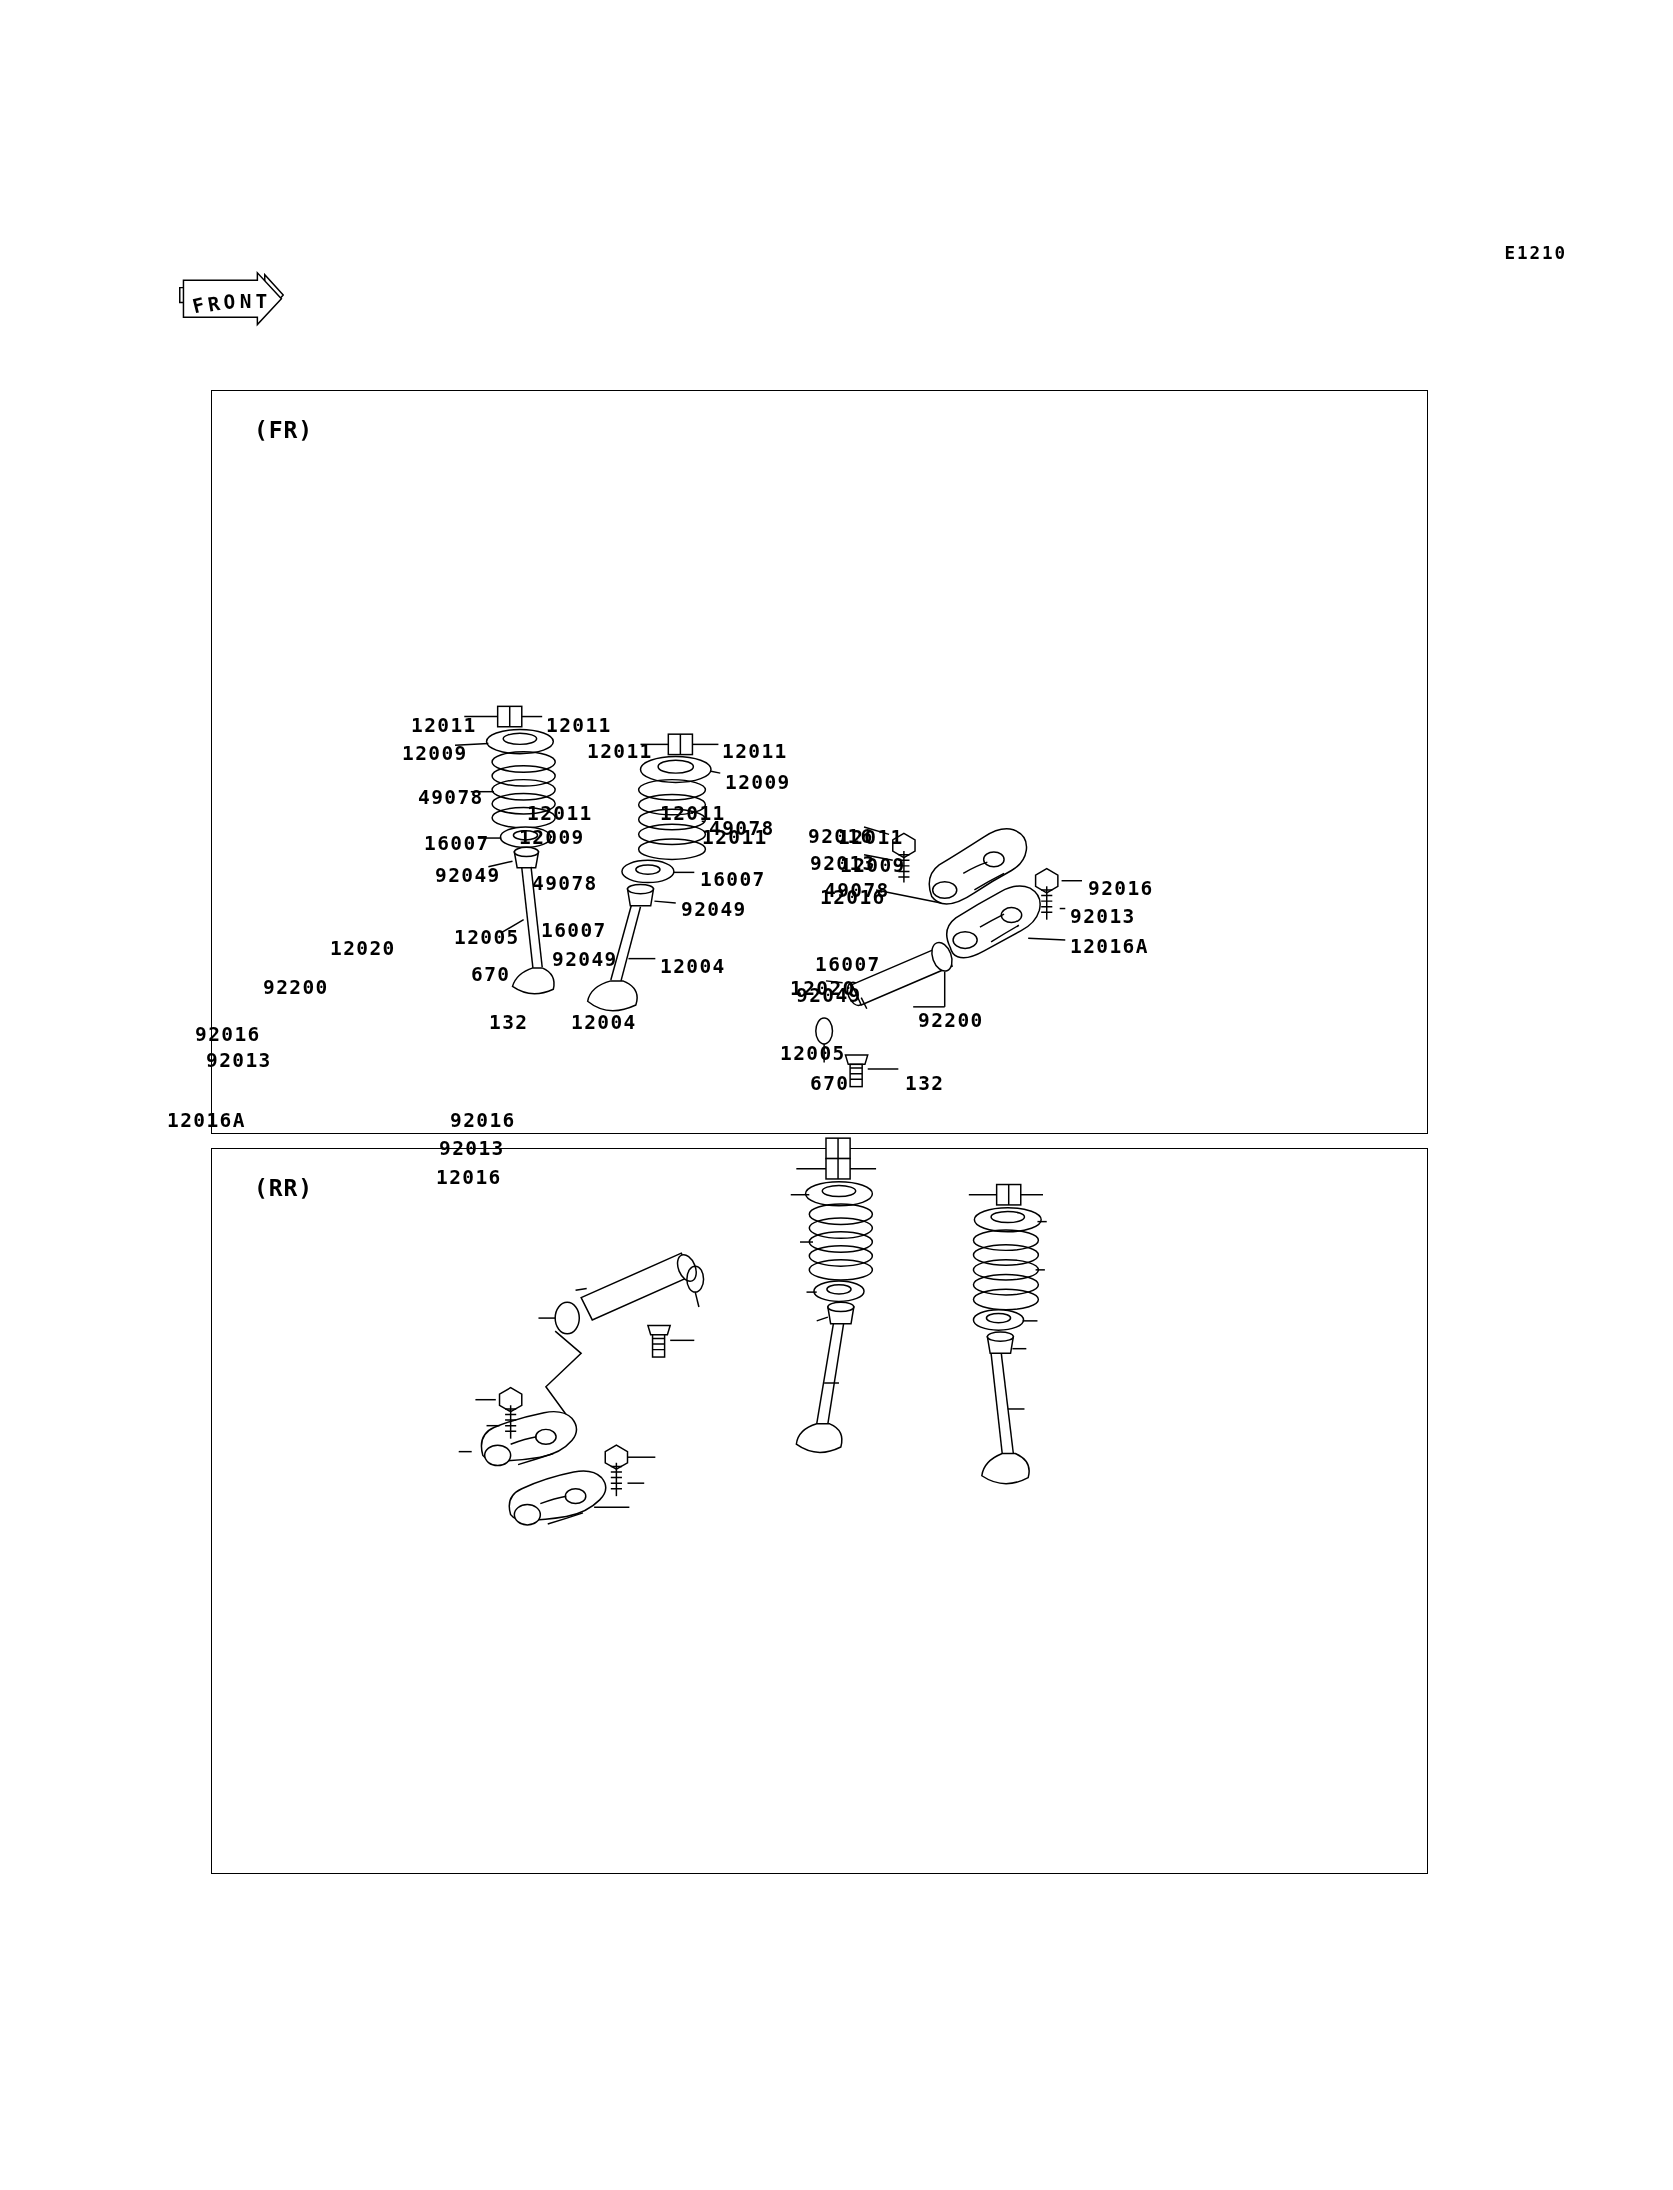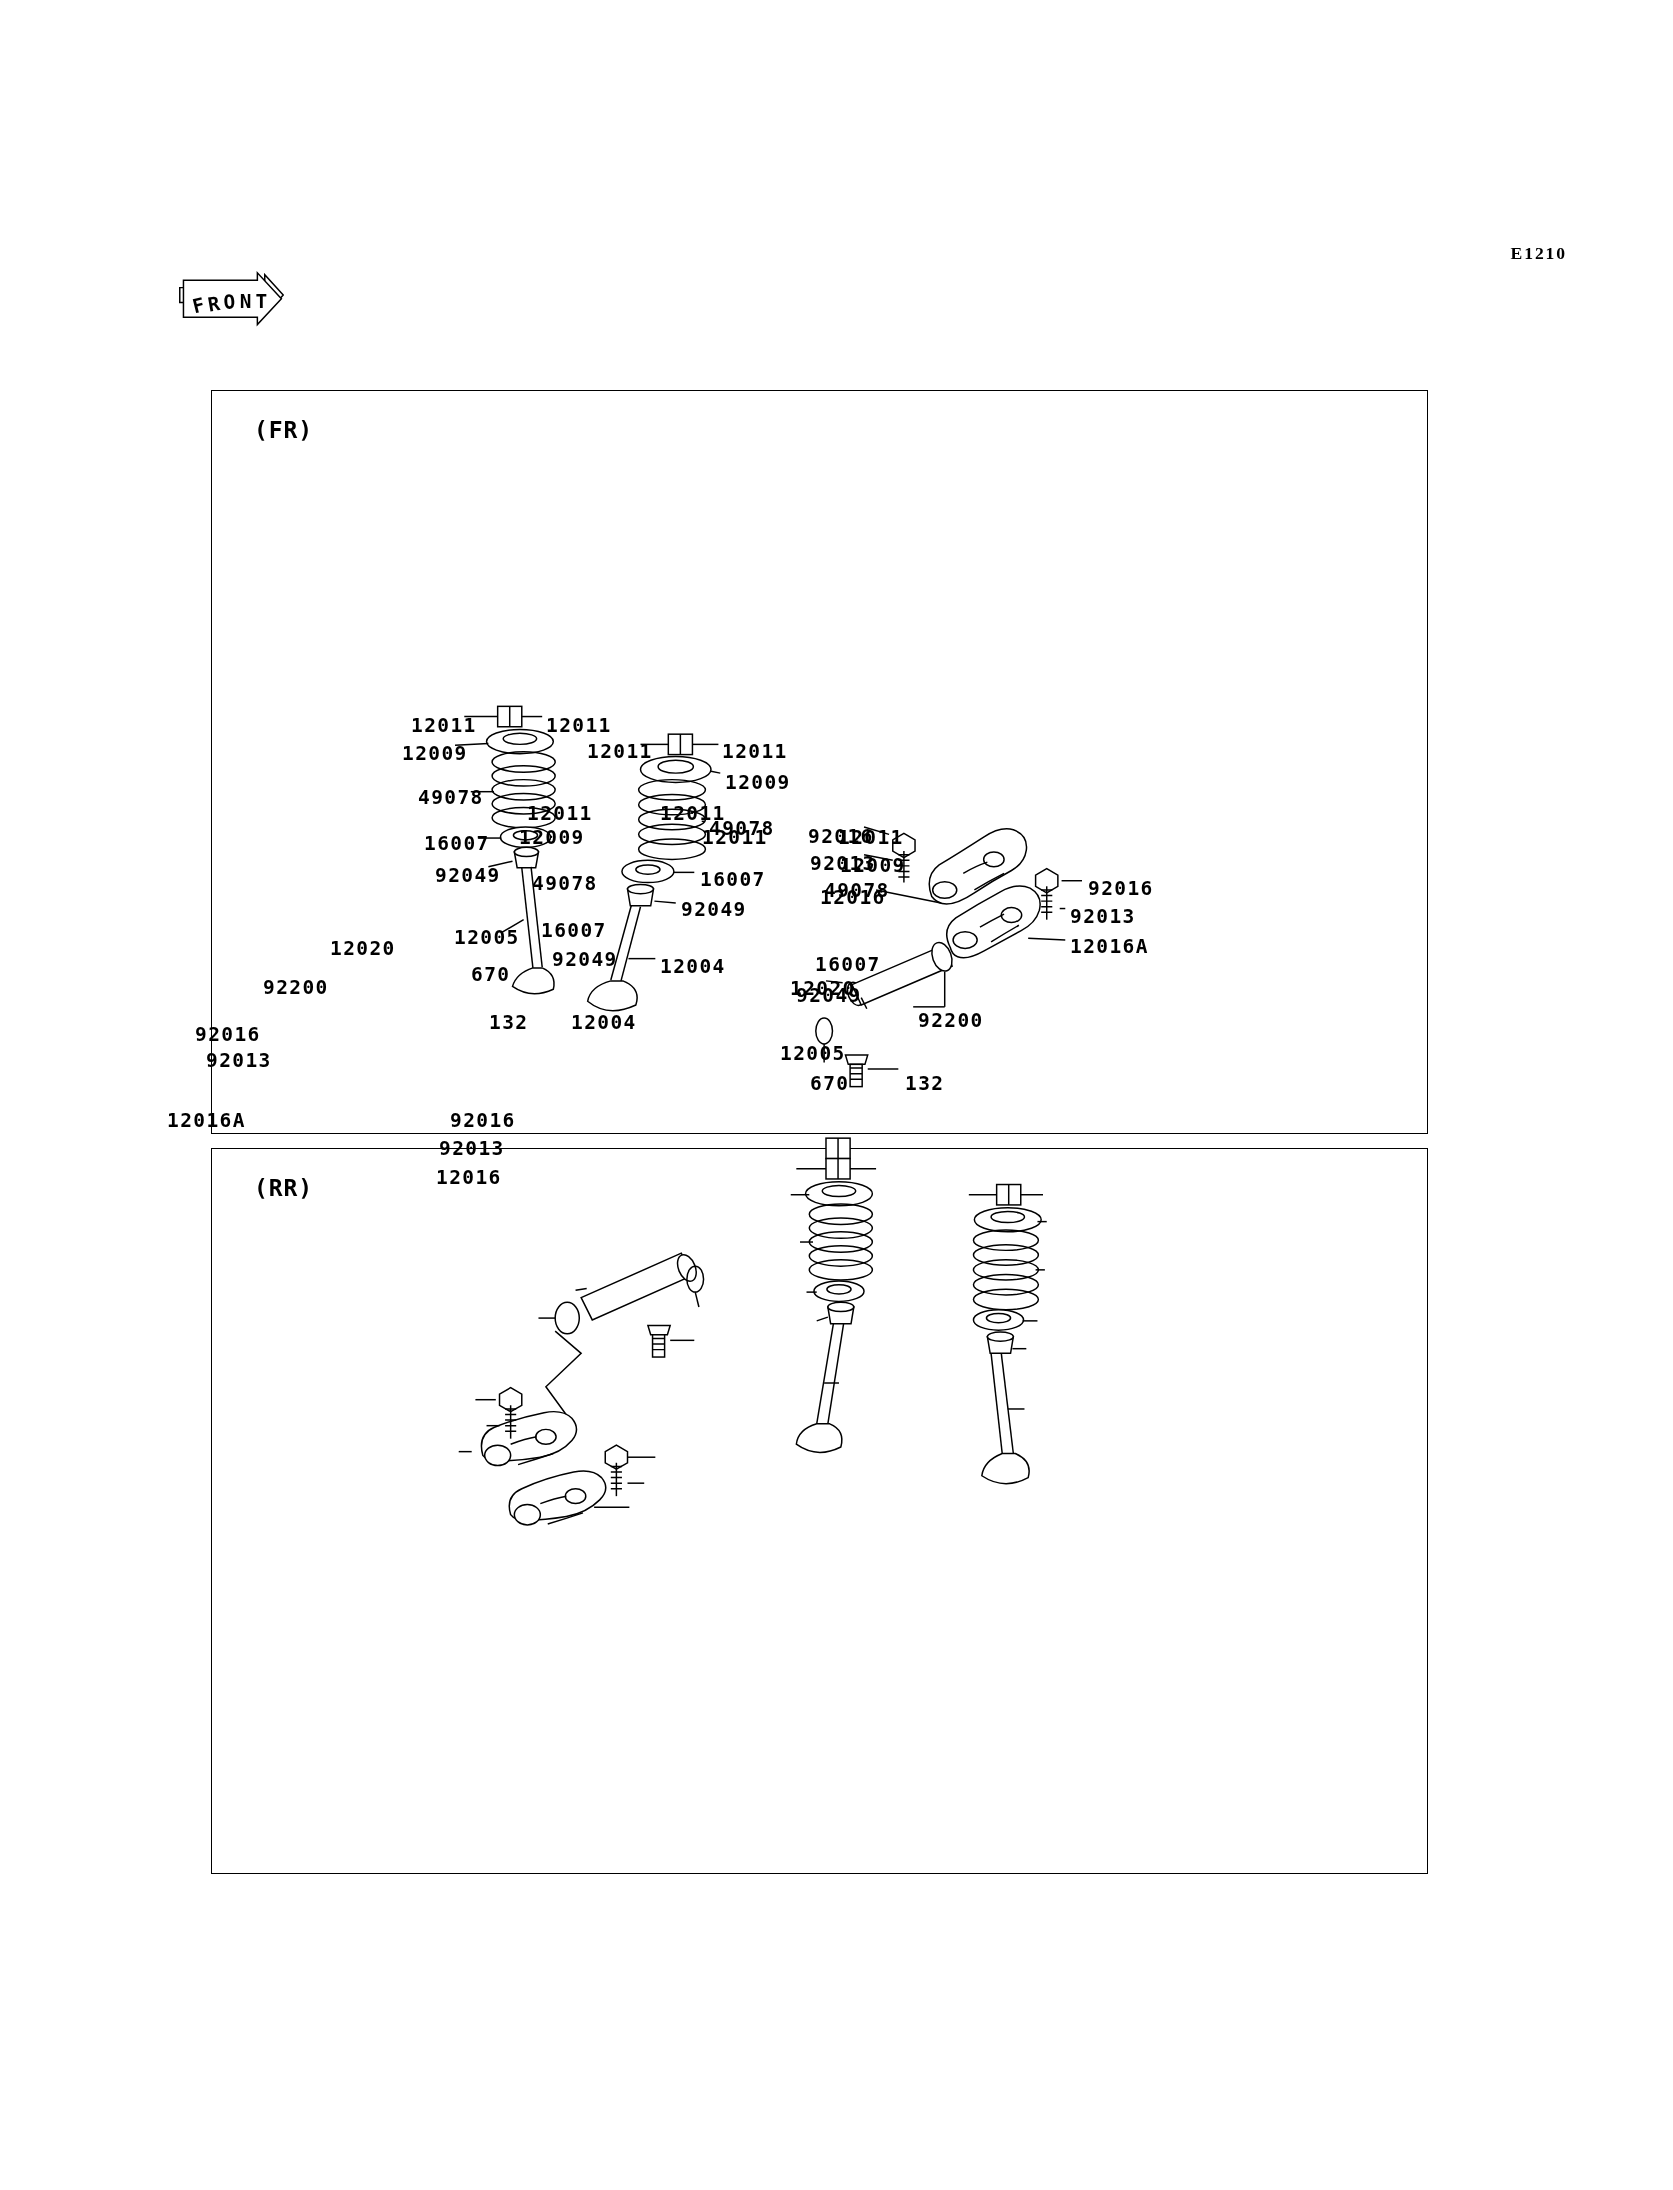--- a/index.html
+++ b/index.html
@@ -19,21 +19,20 @@
     position: absolute;
     inset: 0;
   }
   .code-id {
     position: absolute;
     right: 106px;
     top: 243px;
     font-size: 17.6px;
     letter-spacing: 1.9px;
     font-weight: bold;
-    font-family: Liberation Serif, serif;
   }
   .front-badge {
     position: absolute;
     left: 176px;
     top: 271px;
     width: 111px;
     height: 85px;
   }
   .front-badge svg { display: block; }
 

